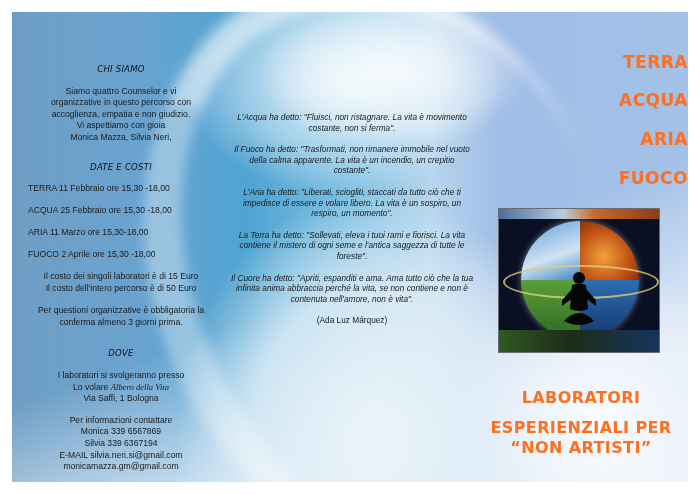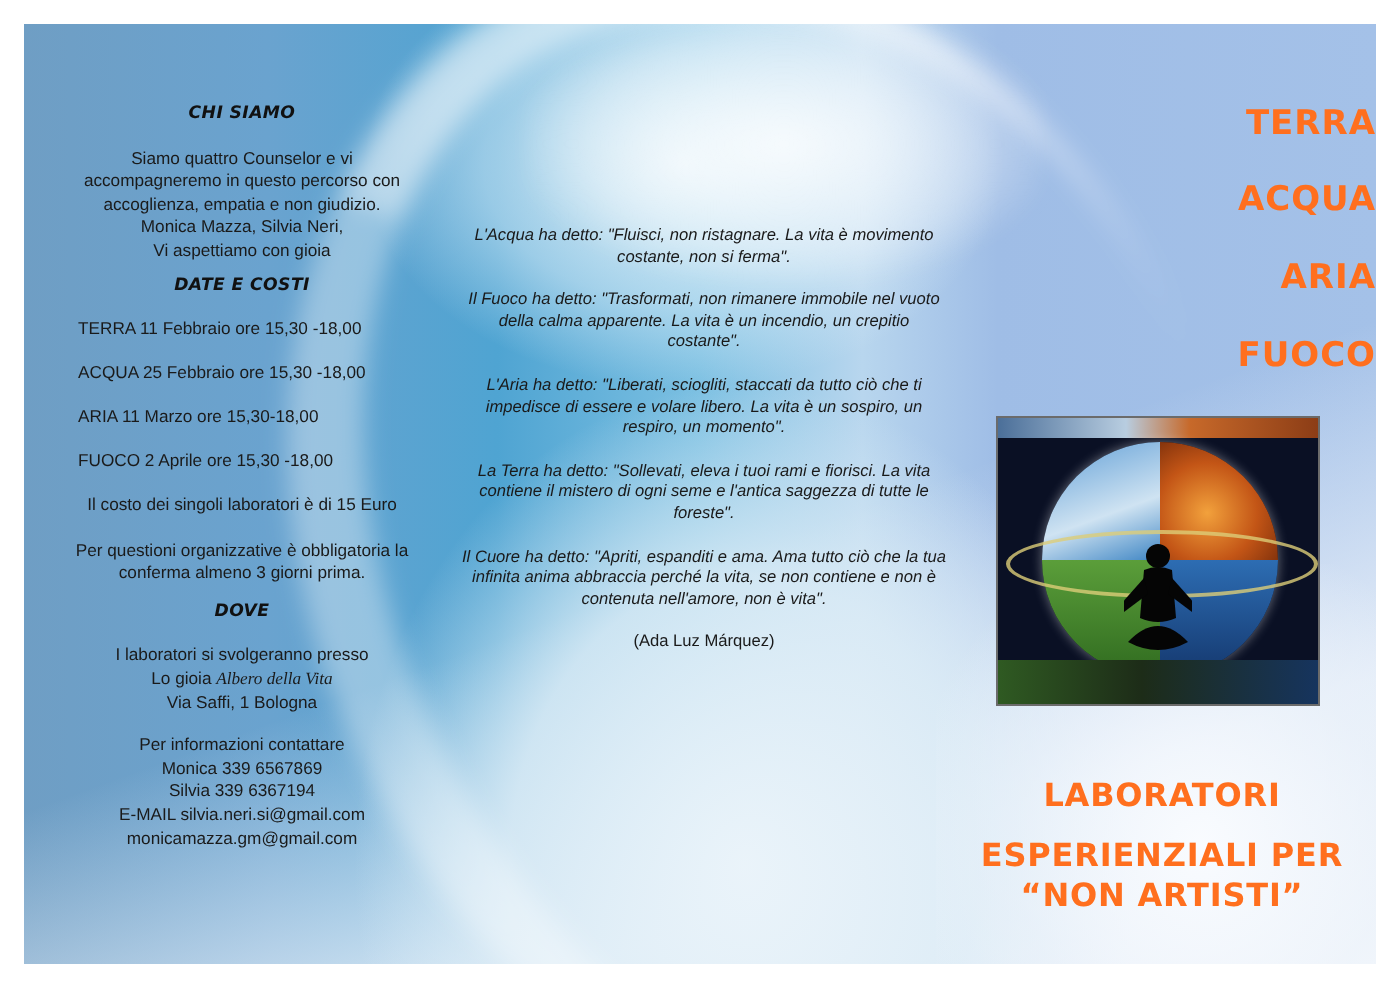--- a/index.html
+++ b/index.html
@@ -31,24 +31,24 @@
       filter: blur(4px);
     }
     .cloud {
       position: absolute; right: 0; bottom: 0; width: 220px; height: 200px;
       background: radial-gradient(ellipse at 60% 70%, rgba(250,252,255,0.95) 0%, rgba(235,242,250,0.6) 50%, rgba(220,232,246,0) 80%);
     }
 
     .panel { position: absolute; top: 0; text-align: center; color: #1a1a1a; }
     .left { left: 0; width: 218px; top: 40px; font-size: 8.6px; line-height: 11.6px; }
     .heading {
-      font-family: "DejaVu Sans", sans-serif; font-style: italic; font-weight: bold;
-      font-size: 8.6px; letter-spacing: 0.2px; color: #111;
+      font-family: "DejaVu Sans", sans-serif; font-style: italic; font-weight: normal;
+      font-size: 8.6px; letter-spacing: 0.2px; color: #111; margin-top: 12px;
     }
-    .dates { text-align: left; padding-left: 27px; }
+    .dates { text-align: left; padding-left: 16px; }
     .dates div { margin: 0 0 10.4px 0; }
     .studio-name { font-family: Liberation Serif, serif; font-style: italic; }
 
     .middle { left: 218px; width: 244px; top: 100px; font-size: 8.3px; line-height: 10.6px; font-style: italic; }
     .middle p { margin: 0 0 11px 0; }
     .author { font-style: normal; }
 
     .right { left: 462px; width: 214px; top: 0; }
     .title-word {
       position: absolute; left: 0; width: 100%; text-align: right;
@@ -82,48 +82,49 @@
 <div class="sheet">
   <div class="wave-curl"></div>
   <div class="foam"></div>
   <div class="cloud"></div>
 
   <div class="panel left">
     <div class="heading">CHI SIAMO</div>
     <div style="height:10px"></div>
     <div>
       <div>Siamo quattro Counselor  e vi</div>
-      <div>accompagneremo in questo percorso   con</div>
+      <div>organizzative in questo percorso   con</div>
       <div>accoglienza, empatia e non giudizio.</div>
+      <div>Vi aspettiamo con gioia</div>
       <div>Monica Mazza, Silvia Neri,</div>
-      <div>Vi aspettiamo con gioia</div>
     </div>
     <div style="height:6px"></div>
     <div class="heading">DATE E COSTI</div>
     <div style="height:10px"></div>
     <div class="dates">
       <div>TERRA  11 Febbraio ore 15,30 -18,00</div>
       <div>ACQUA  25 Febbraio ore 15,30 -18,00</div>
       <div>ARIA  11 Marzo ore 15,30-18,00</div>
       <div>FUOCO   2 Aprile ore 15,30 -18,00</div>
     </div>
     <div>
       <div>Il costo dei singoli laboratori è di 15 Euro</div>
+      <div>Il costo dell'intero percorso è di 50 Euro</div>
     </div>
     <div style="height:11px"></div>
     <div>
       <div>Per questioni organizzative è obbligatoria la</div>
       <div>conferma almeno 3 giorni prima.</div>
     </div>
     <div style="height:8px"></div>
     <div class="heading">DOVE</div>
     <div style="height:10px"></div>
     <div>
       <div>I laboratori si svolgeranno presso</div>
-      <div><span>Lo gioia </span><span class="studio-name">Albero della Vita</span></div>
+      <div><span>Lo volare </span><span class="studio-name">Albero della Vita</span></div>
       <div>Via Saffi, 1 Bologna</div>
     </div>
     <div style="height:10px"></div>
     <div>
       <div>Per informazioni contattare</div>
       <div>Monica 339 6567869</div>
       <div>Silvia 339 6367194</div>
       <div>E-MAIL silvia.neri.si@gmail.com</div>
       <div>monicamazza.gm@gmail.com</div>
     </div>

